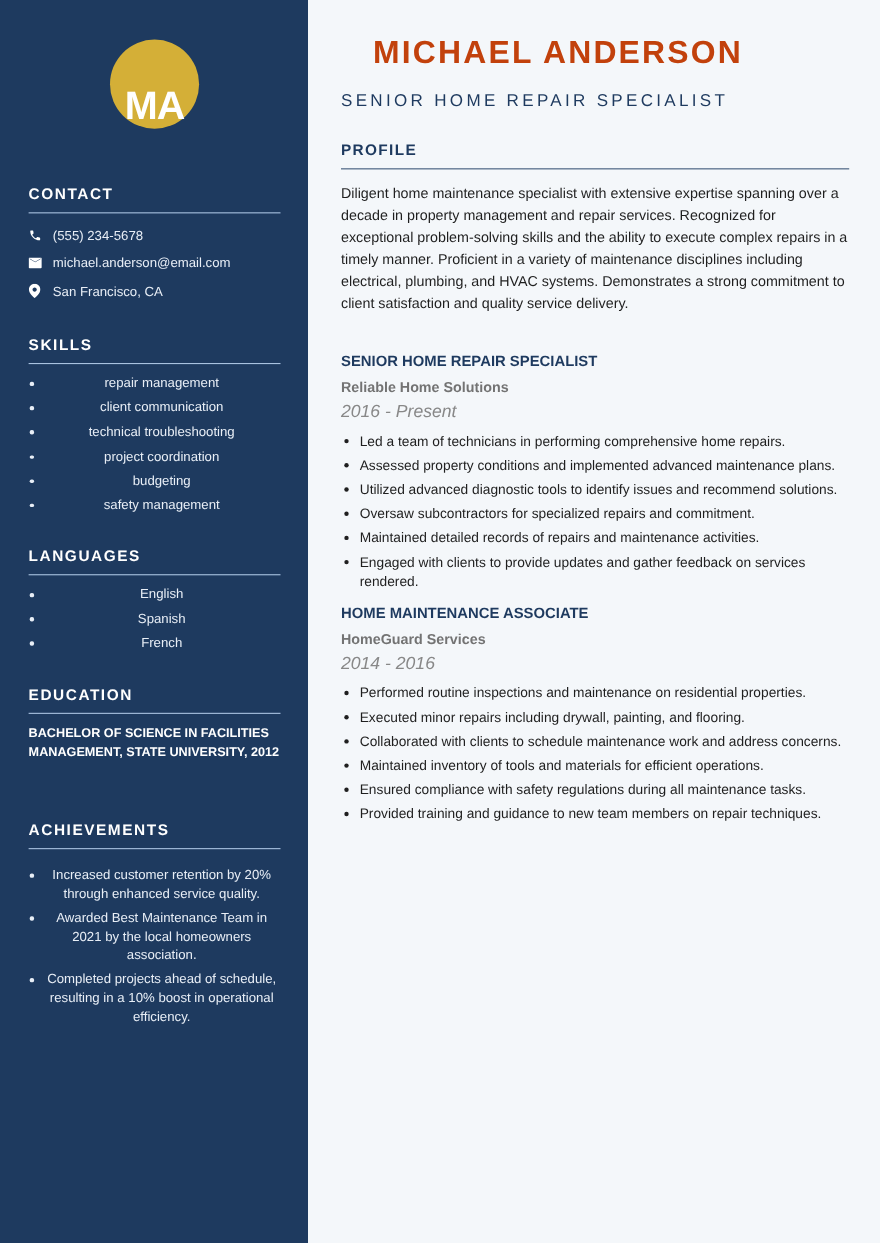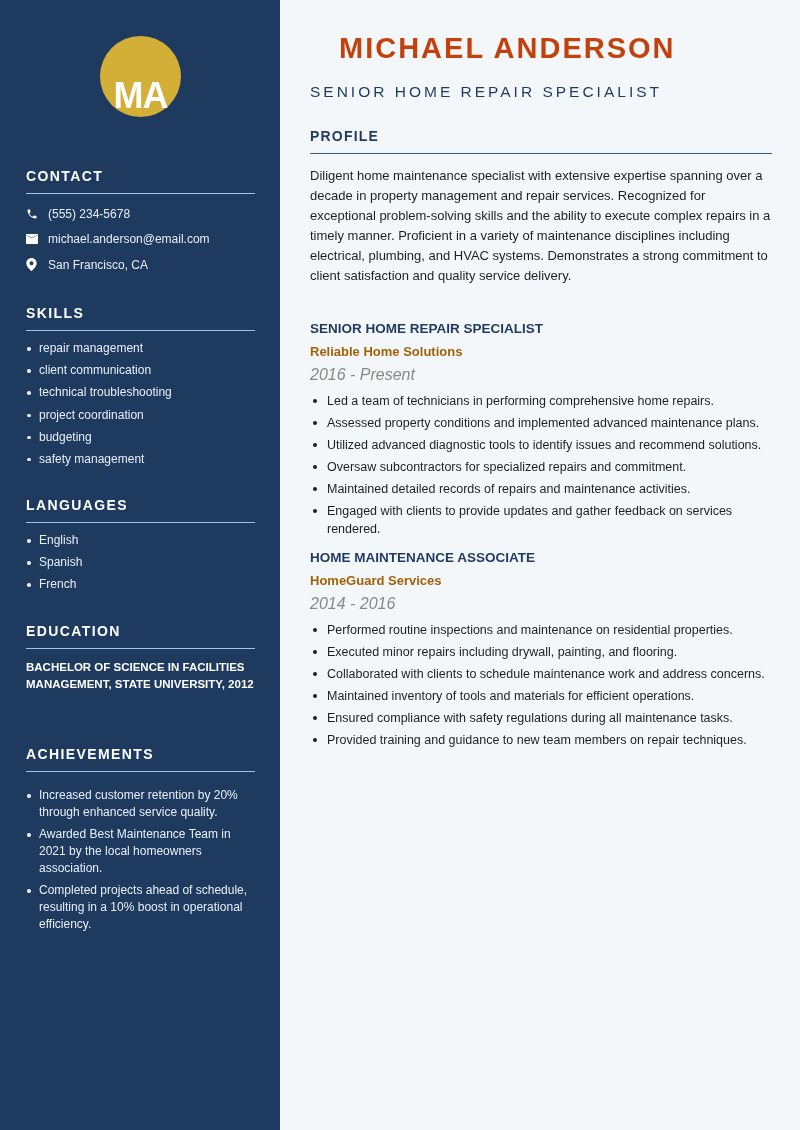--- a/index.html
+++ b/index.html
@@ -23,21 +23,21 @@
   .side-section { position: absolute; left: 26px; width: 229px; }
   .side-h {
     font-size: 14px; font-weight: bold; letter-spacing: 1.4px;
     padding-bottom: 9px; border-bottom: 1.5px solid #a9c2e0;
   }
   .contact-row {
     display: flex; align-items: center; font-size: 12px; color: #e8eef6;
     height: 25.5px;
   }
   .contact-row .ic { width: 22px; display: flex; align-items: center; }
-  .side-list { list-style: none; margin-top: 9px; }
+  .side-list { list-style: none; margin-top: 9px; text-align: center; }
   .side-list li {
     font-size: 12px; color: #e8eef6; line-height: 17px; position: relative;
     padding-left: 13px; margin-bottom: 5.2px;
   }
   .side-list li::before {
     content: ""; position: absolute; left: 1px; top: 7px; width: 3.5px; height: 3.5px;
     border-radius: 50%; background: #e8eef6;
   }
   .ach-list li { line-height: 17px; margin-bottom: 5px; }
   .edu-text {
@@ -56,21 +56,21 @@
   }
   .main-h {
     font-size: 14px; font-weight: bold; color: #1e3a5f; letter-spacing: 1.2px;
     padding-bottom: 9px; border-bottom: 1.2px solid #3e5878;
   }
   .main-sec { position: absolute; left: 0; width: 462px; }
   .profile-text {
     margin-top: 12px; font-size: 13px; line-height: 20px; color: #1f1f1f;
   }
   .job-title { font-size: 13.5px; font-weight: bold; color: #1e3a5f; }
-  .company { font-size: 13px; font-weight: bold; color: #a16207; margin-top: 8px; }
+  .company { font-size: 13px; font-weight: bold; color: #737373; margin-top: 8px; }
   .dates { font-size: 16px; font-style: italic; color: #888888; margin-top: 7px; }
   .bullets { list-style: none; margin-top: 8px; }
   .bullets li {
     font-size: 12.5px; line-height: 18px; color: #1f1f1f; position: relative;
     padding-left: 17px; margin-bottom: 4px;
   }
   .bullets li::before {
     content: ""; position: absolute; left: 3px; top: 7px; width: 4px; height: 4px;
     border-radius: 50%; background: #1f1f1f;
   }

